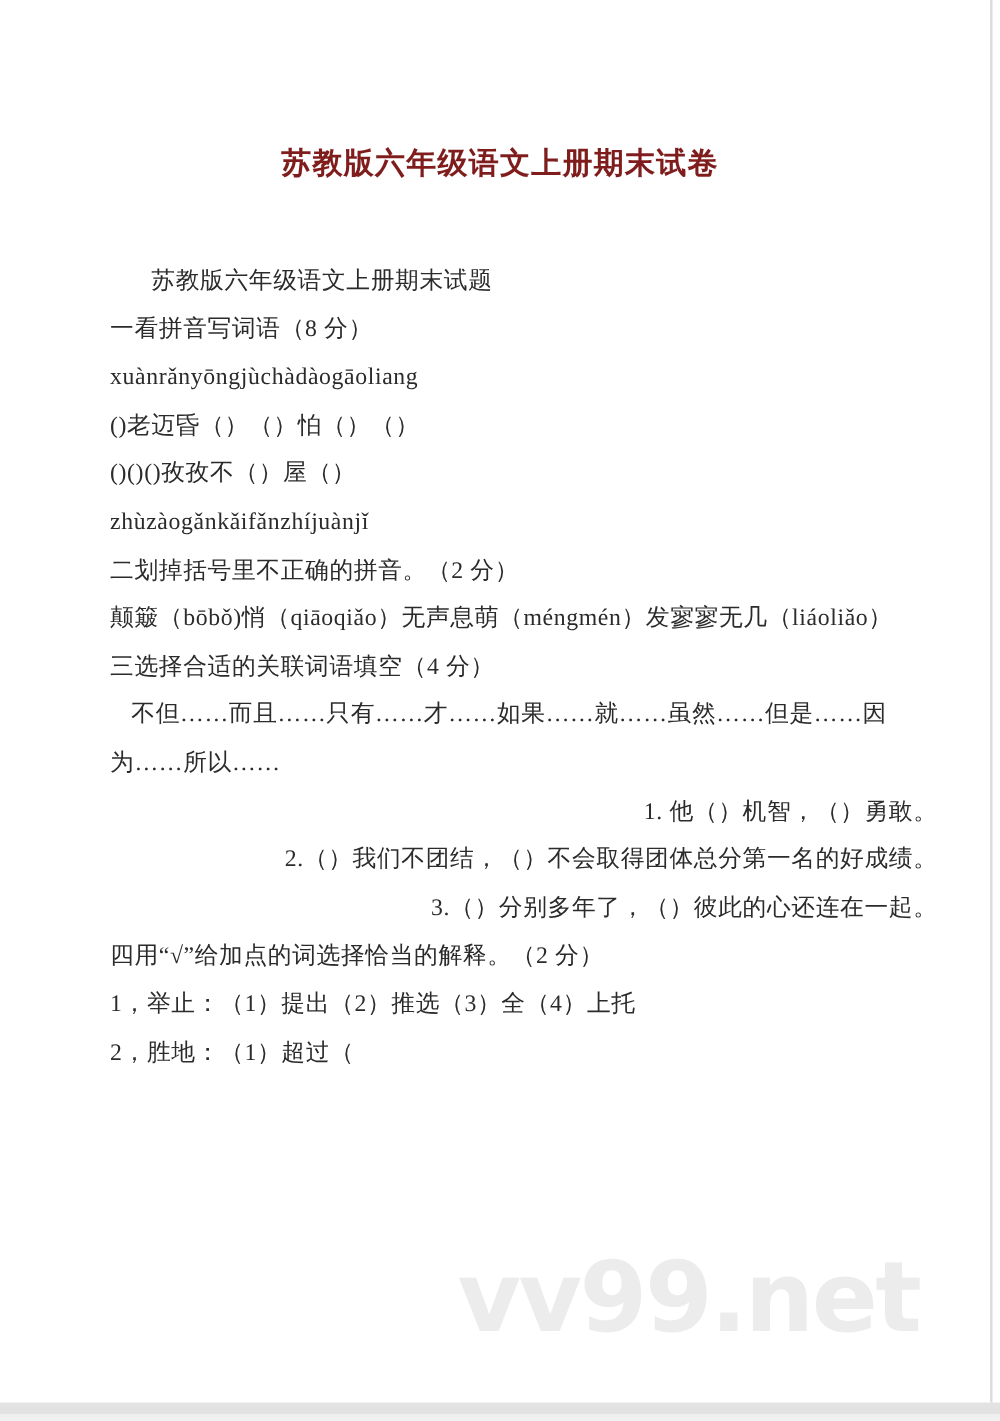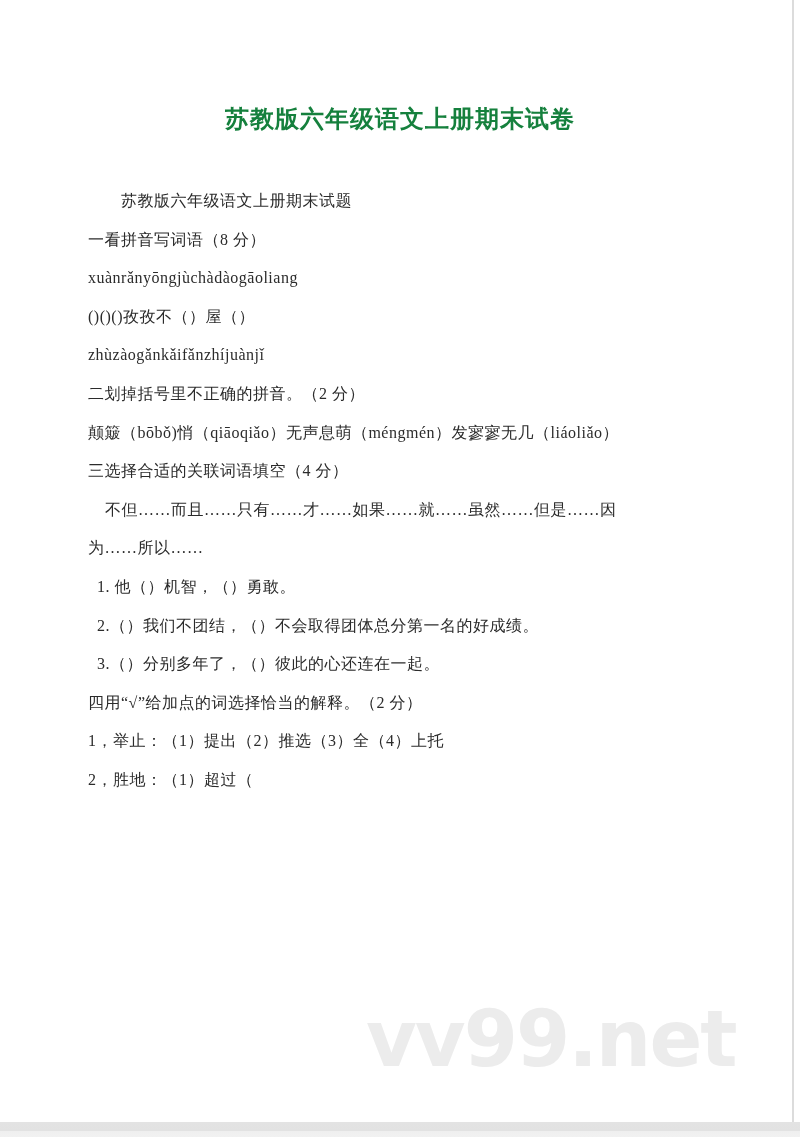--- a/index.html
+++ b/index.html
@@ -10,44 +10,44 @@
   .page {
     position: relative;
     width: 800px;
     height: 1137px;
     background: #ffffff;
     overflow: hidden;
     font-family: "Liberation Serif", "DejaVu Serif", serif;
     color: #2b2b2b;
   }
   .doc-title {
-    margin: 4px;
+    margin: 16px;
     padding-top: 100px;
     height: 30px;
     line-height: 30px;
     text-align: center;
     font-family: "Liberation Sans", "DejaVu Sans", sans-serif;
     font-size: 24px;
     font-weight: 700;
-    color: #15803d;
+    color: #7f1d1d;
     letter-spacing: 1px;
   }
   .content {
     padding: 44px 50px 0 88px;
   }
   .line {
     margin: 0;
     line-height: 38.6px;
-    font-size: 16px;
+    font-size: 19px;
     letter-spacing: 0.5px;
     white-space: nowrap;
   }
   .indent-2 { text-indent: 33px; }
   .indent-1 { text-indent: 17px; }
-  .indent-num { text-indent: 9px; }
+  .indent-num { text-indent: 9px; text-align: right; }
   .watermark {
     position: absolute;
     left: 366px;
     top: 1000px;
     font-family: "DejaVu Sans", "Liberation Sans", sans-serif;
     font-weight: 700;
     font-size: 78px;
     line-height: 78px;
     color: #ececec;
     letter-spacing: -2px;
@@ -74,20 +74,21 @@
 <body>
 
 <div class="page">
 
   <h1 class="doc-title">苏教版六年级语文上册期末试卷</h1>
 
   <div class="content">
     <p class="line indent-2">苏教版六年级语文上册期末试题</p>
     <p class="line">一看拼音写词语（8 分）</p>
     <p class="line">xuànrǎnyōngjùchàdàogāoliang</p>
+    <p class="line">()老迈昏（）（）怕（）（）</p>
     <p class="line">()()()孜孜不（）屋（）</p>
     <p class="line">zhùzàogǎnkǎifǎnzhíjuànjǐ</p>
     <p class="line">二划掉括号里不正确的拼音。（2 分）</p>
     <p class="line">颠簸（bōbǒ)悄（qiāoqiǎo）无声息萌（méngmén）发寥寥无几（liáoliǎo）</p>
     <p class="line">三选择合适的关联词语填空（4 分）</p>
     <p class="line indent-1">不但……而且……只有……才……如果……就……虽然……但是……因</p>
     <p class="line">为……所以……</p>
     <p class="line indent-num">1. 他（）机智，（）勇敢。</p>
     <p class="line indent-num">2.（）我们不团结，（）不会取得团体总分第一名的好成绩。</p>
     <p class="line indent-num">3.（）分别多年了，（）彼此的心还连在一起。</p>

